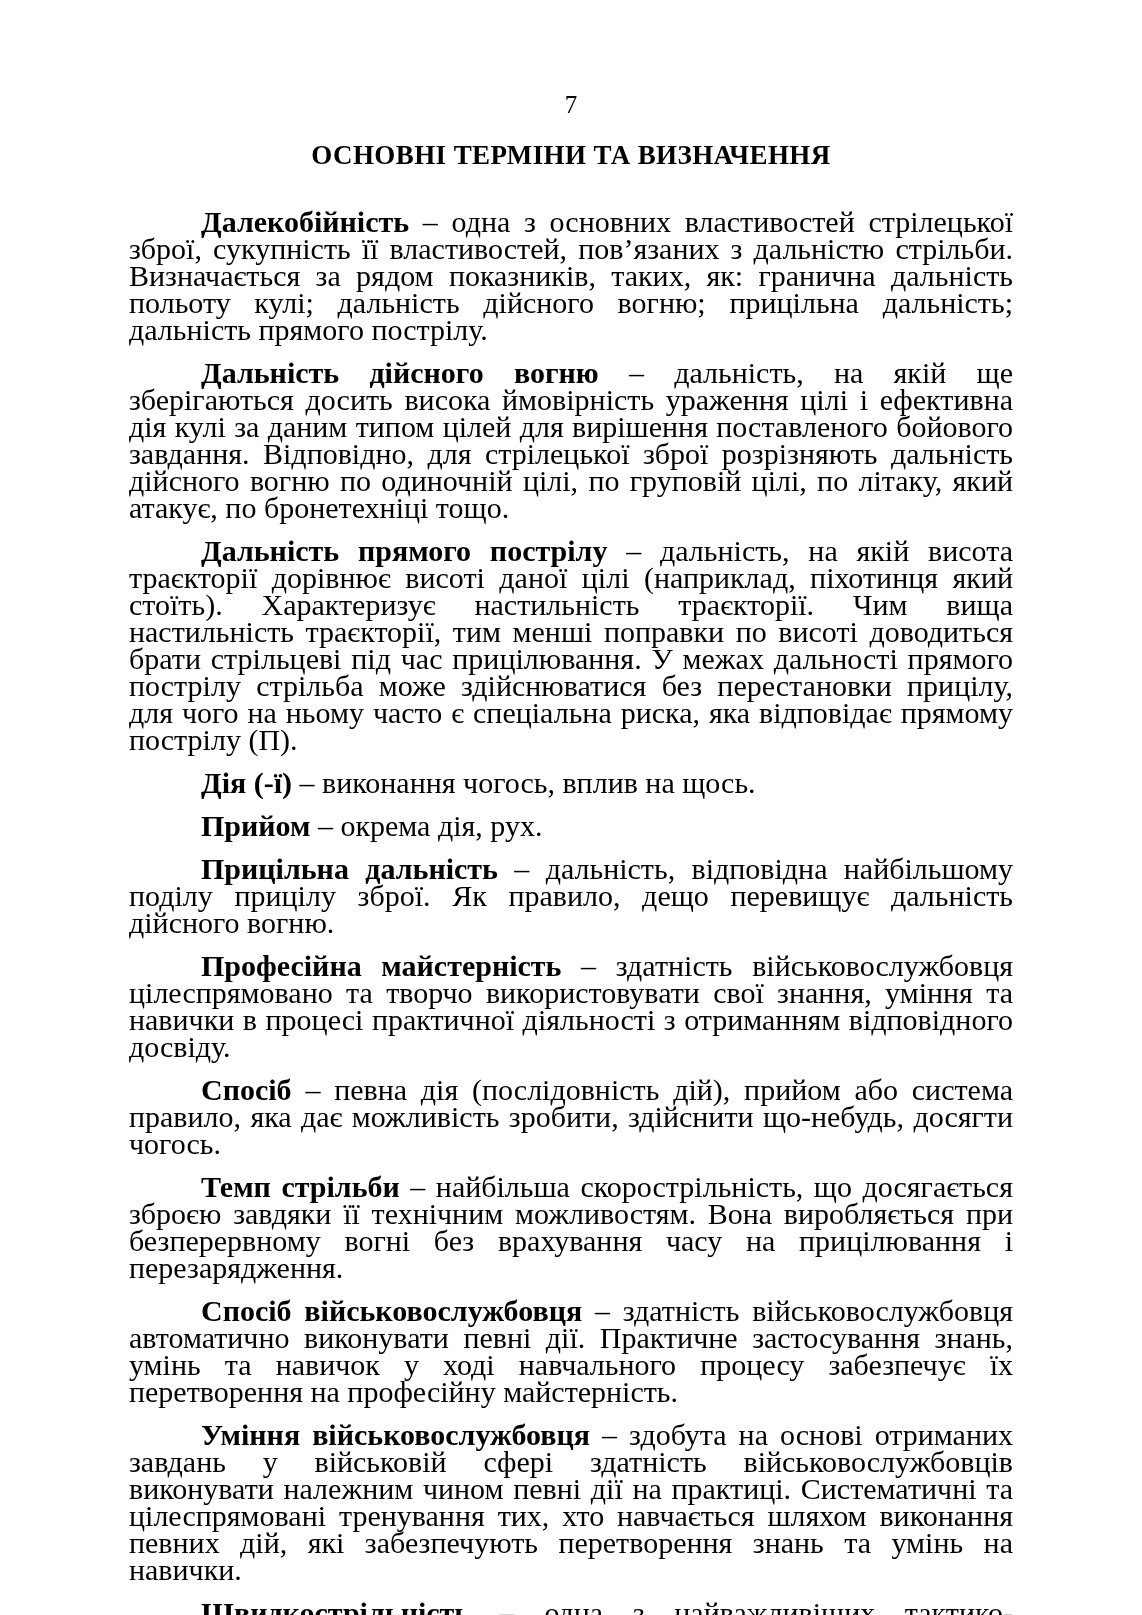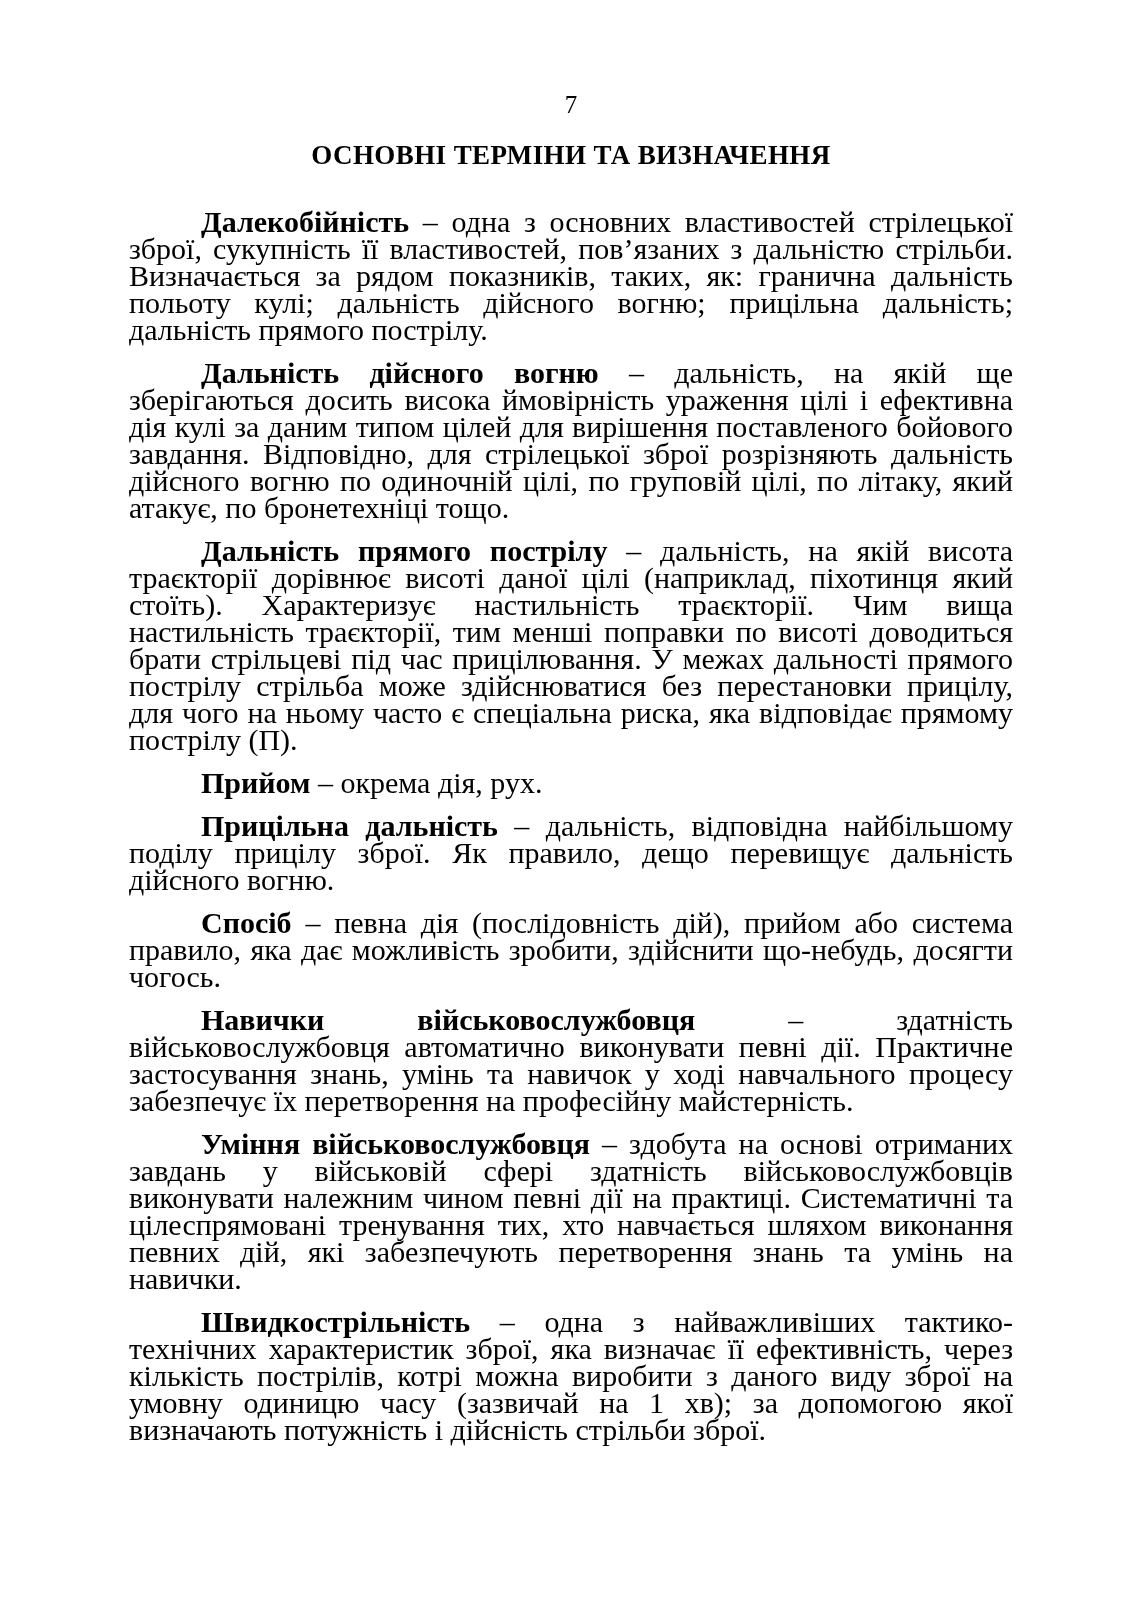--- a/index.html
+++ b/index.html
@@ -78,37 +78,46 @@
     </p>
 
     <p class="entry">
       <span class="term">Дальність дійсного вогню</span><span class="tail"> – дальність, на якій ще зберігаються досить висока ймовірність ураження цілі і ефективна дія кулі за даним типом цілей для вирішення поставленого бойового завдання. Відповідно, для стрілецької зброї розрізняють дальність дійсного вогню по одиночній цілі, по груповій цілі, по літаку, який атакує, по бронетехніці тощо.</span>
     </p>
 
     <p class="entry">
       <span class="term">Дальність прямого пострілу</span><span class="tail"> – дальність, на якій висота траєкторії дорівнює висоті даної цілі (наприклад, піхотинця який стоїть). Характеризує настильність траєкторії. Чим вища настильність траєкторії, тим менші поправки по висоті доводиться брати стрільцеві під час прицілювання. У межах дальності прямого пострілу стрільба може здійснюватися без перестановки прицілу, для чого на ньому часто є спеціальна риска, яка відповідає прямому пострілу (П).</span>
     </p>
 
+    <p class="entry">
+      <span class="term">Дія (-ї)</span><span class="tail"> – виконання чогось, вплив на щось.</span>
+    </p>
 
     <p class="entry">
       <span class="term">Прийом</span><span class="tail"> – окрема дія, рух.</span>
     </p>
 
     <p class="entry">
       <span class="term">Прицільна дальність</span><span class="tail"> – дальність, відповідна найбільшому поділу прицілу зброї. Як правило, дещо перевищує дальність дійсного вогню.</span>
     </p>
 
+    <p class="entry">
+      <span class="term">Професійна майстерність</span><span class="tail"> – здатність військовослужбовця цілеспрямовано та творчо використовувати свої знання, уміння та навички в процесі практичної діяльності з отриманням відповідного досвіду.</span>
+    </p>
 
     <p class="entry">
       <span class="term">Спосіб</span><span class="tail"> – певна дія (послідовність дій), прийом або система правило, яка дає можливість зробити, здійснити що-небудь, досягти чогось.</span>
     </p>
 
+    <p class="entry">
+      <span class="term">Темп стрільби</span><span class="tail"> – найбільша скорострільність, що досягається зброєю завдяки її технічним можливостям. Вона виробляється при безперервному вогні без врахування часу на прицілювання і перезарядження.</span>
+    </p>
 
     <p class="entry">
-      <span class="term">Навички військовослужбовця</span><span class="tail"> – здатність військовослужбовця автоматично виконувати певні дії. Практичне застосування знань, умінь та навичок у ході навчального процесу забезпечує їх перетворення на професійну майстерність.</span>
+      <span class="term">Спосіб військовослужбовця</span><span class="tail"> – здатність військовослужбовця автоматично виконувати певні дії. Практичне застосування знань, умінь та навичок у ході навчального процесу забезпечує їх перетворення на професійну майстерність.</span>
     </p>
 
     <p class="entry">
       <span class="term">Уміння військовослужбовця</span><span class="tail"> – здобута на основі отриманих завдань у військовій сфері здатність військовослужбовців виконувати належним чином певні дії на практиці. Систематичні та цілеспрямовані тренування тих, хто навчається шляхом виконання певних дій, які забезпечують перетворення знань та умінь на навички.</span>
     </p>
 
     <p class="entry">
       <span class="term">Швидкострільність</span><span class="tail"> – одна з найважливіших тактико-технічних характеристик зброї, яка визначає її ефективність, через кількість пострілів, котрі можна виробити з даного виду зброї на умовну одиницю часу (зазвичай на 1 хв); за допомогою якої визначають потужність і дійсність стрільби зброї.</span>
     </p>
 

